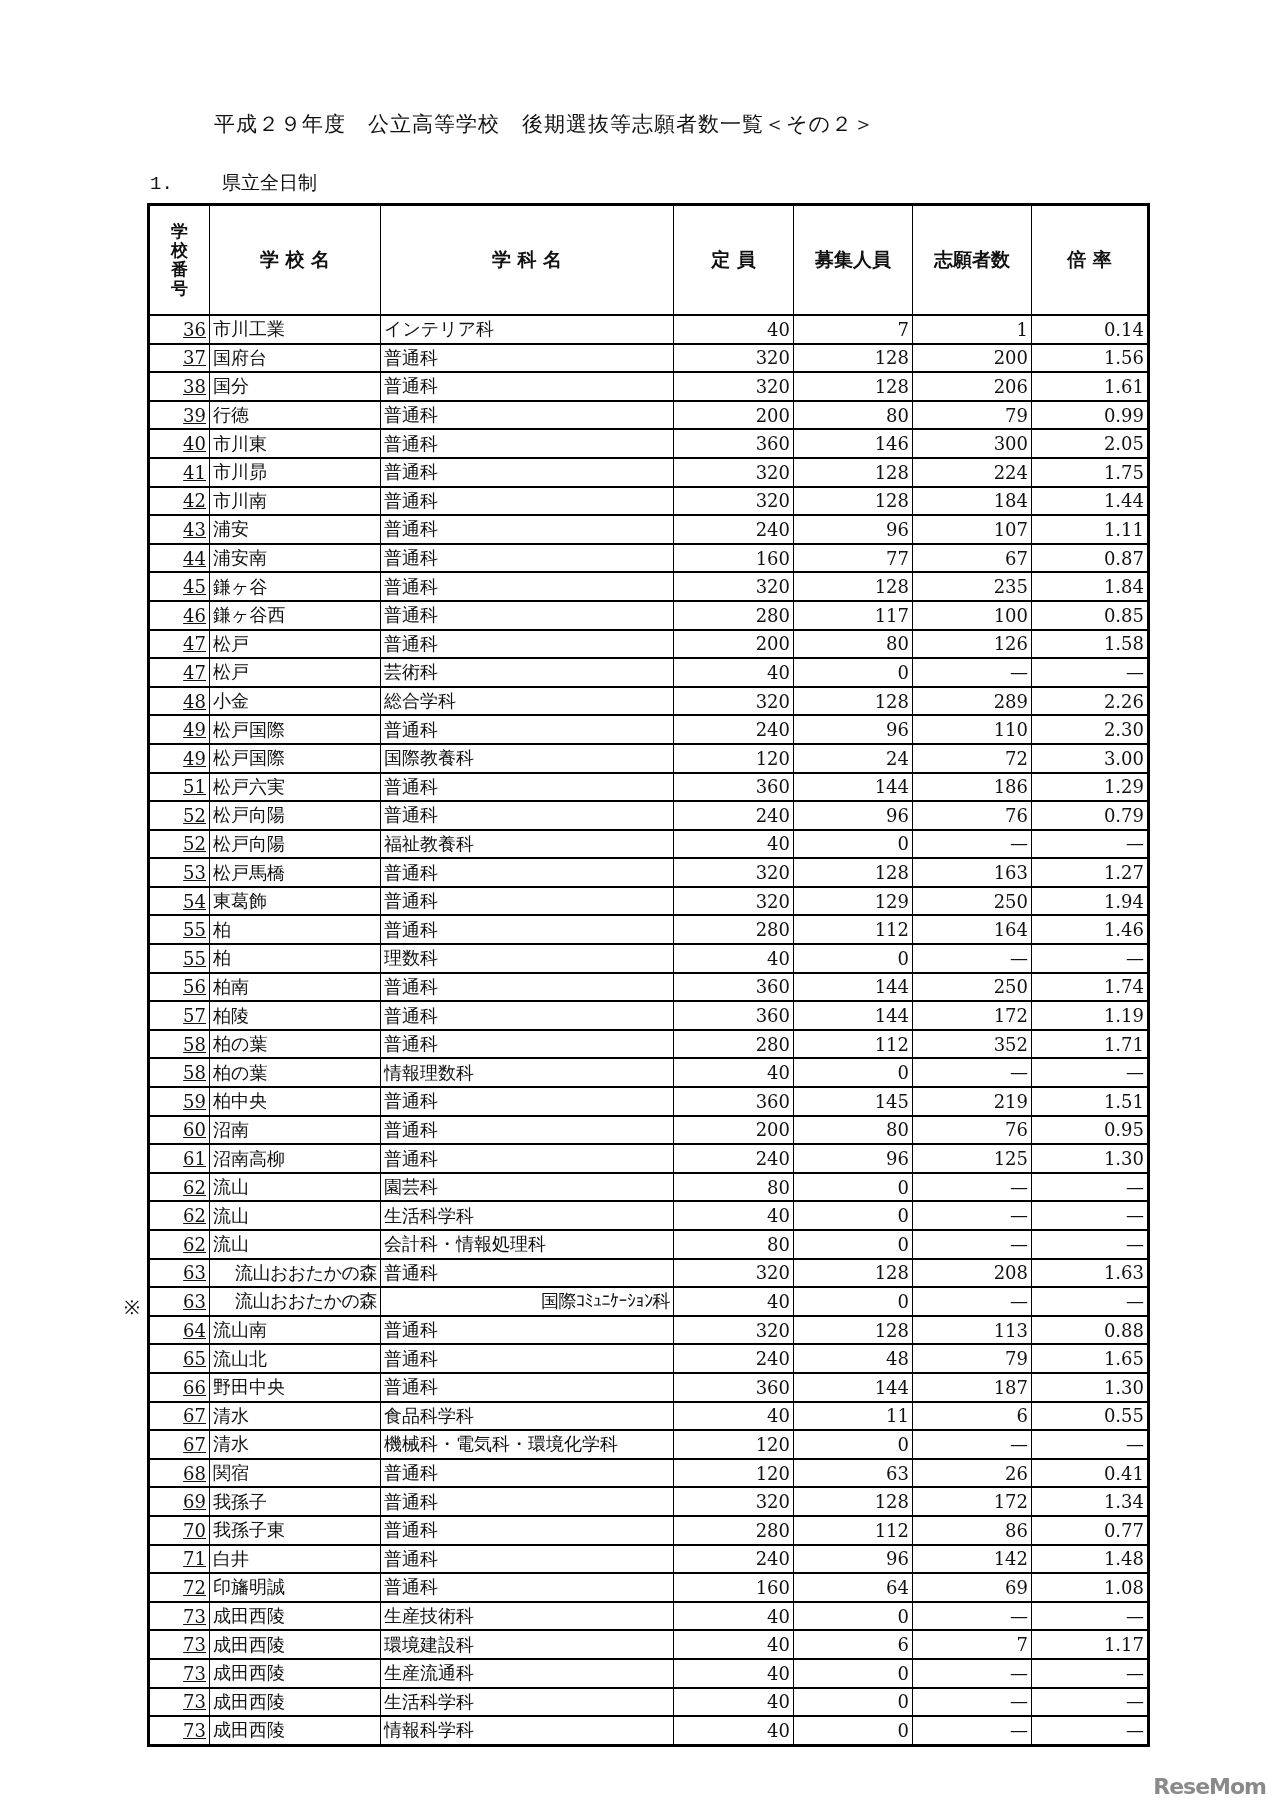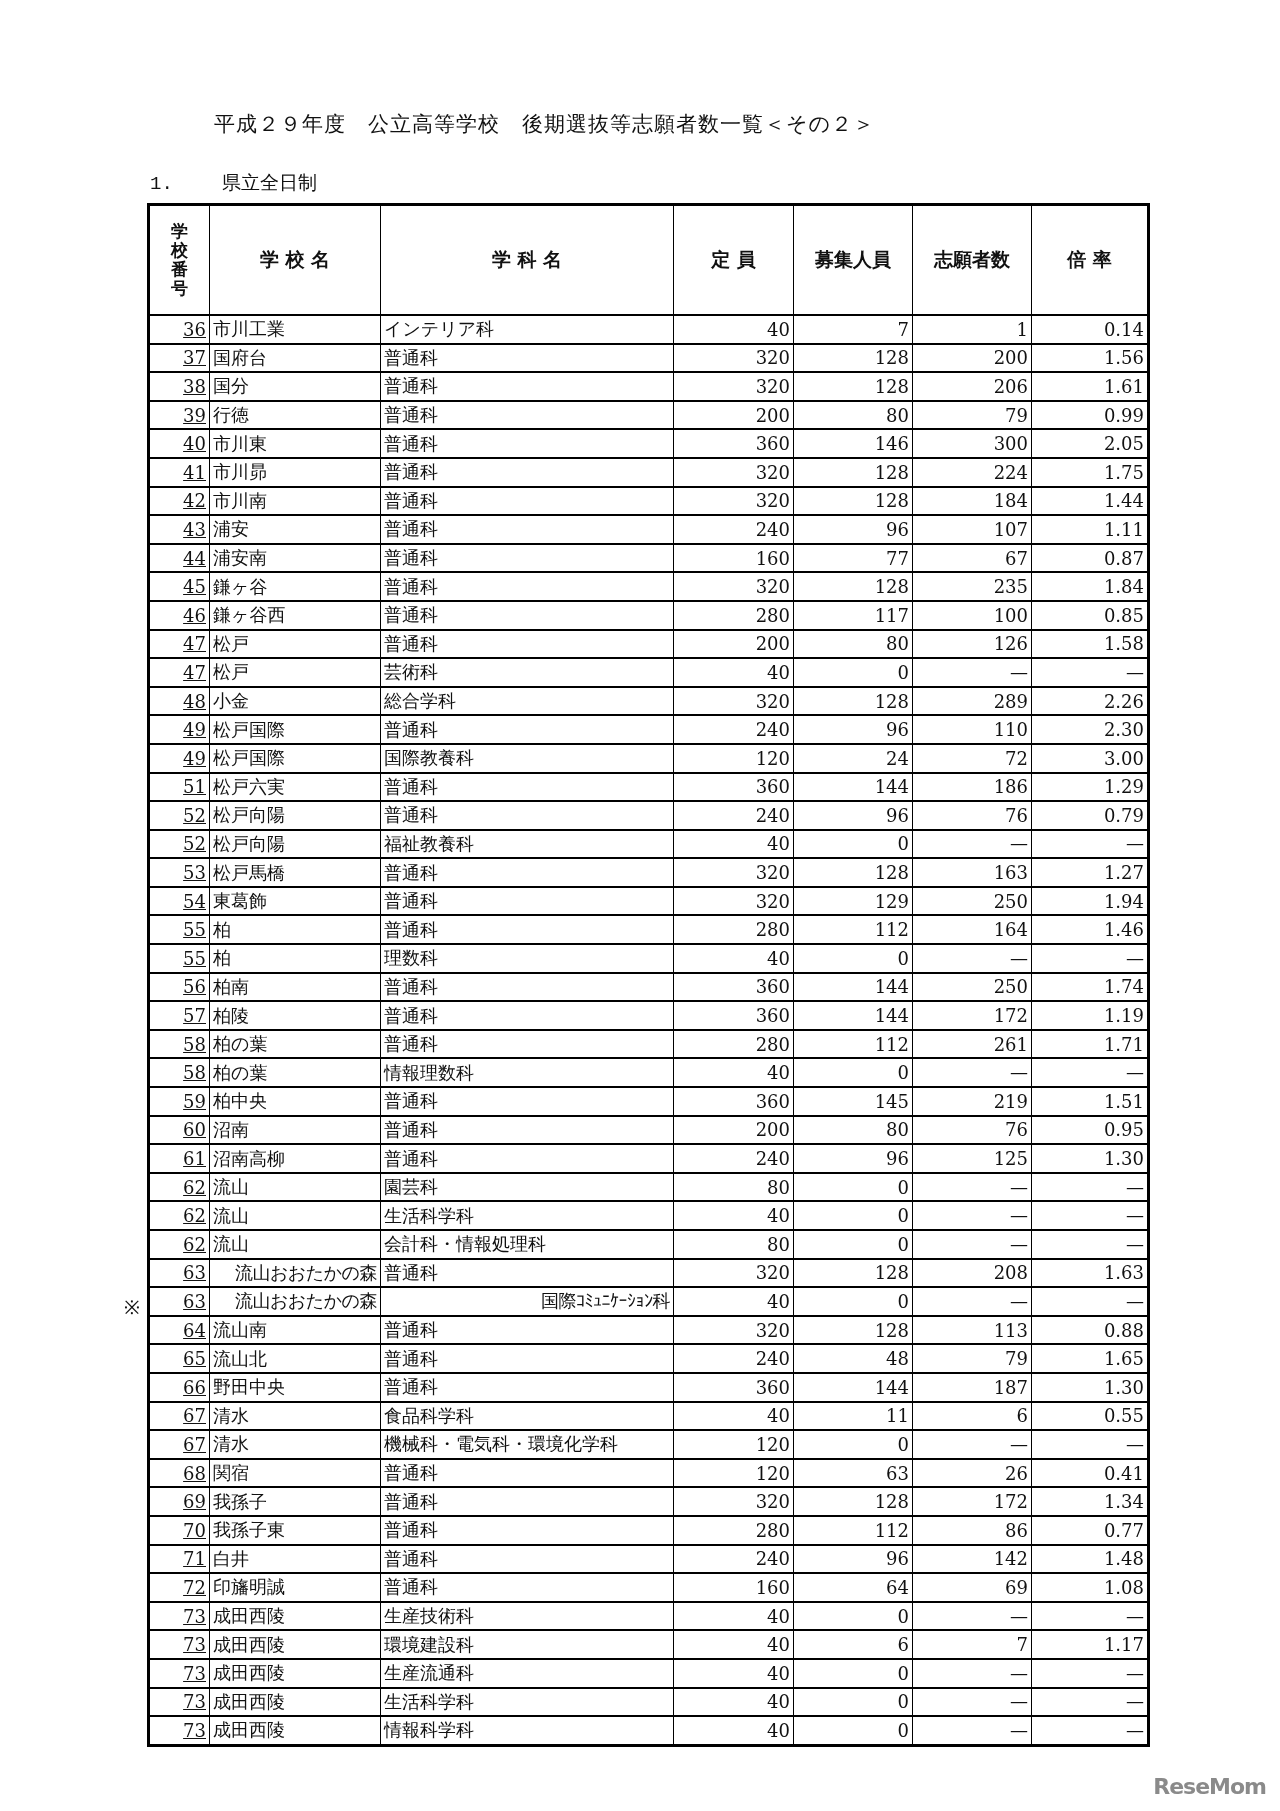--- a/index.html
+++ b/index.html
@@ -278,21 +278,21 @@
         <td class="r">144</td>
         <td class="r">172</td>
         <td class="r">1.19</td>
       </tr>
       <tr>
         <td class="no">58</td>
         <td class="name">柏の葉</td>
         <td class="dept">普通科</td>
         <td class="r">280</td>
         <td class="r">112</td>
-        <td class="r">261</td>
+        <td class="r">352</td>
         <td class="r">1.71</td>
       </tr>
       <tr>
         <td class="no">58</td>
         <td class="name">柏の葉</td>
         <td class="dept">情報理数科</td>
         <td class="r">40</td>
         <td class="r">0</td>
         <td class="r">—</td>
         <td class="r">—</td>

